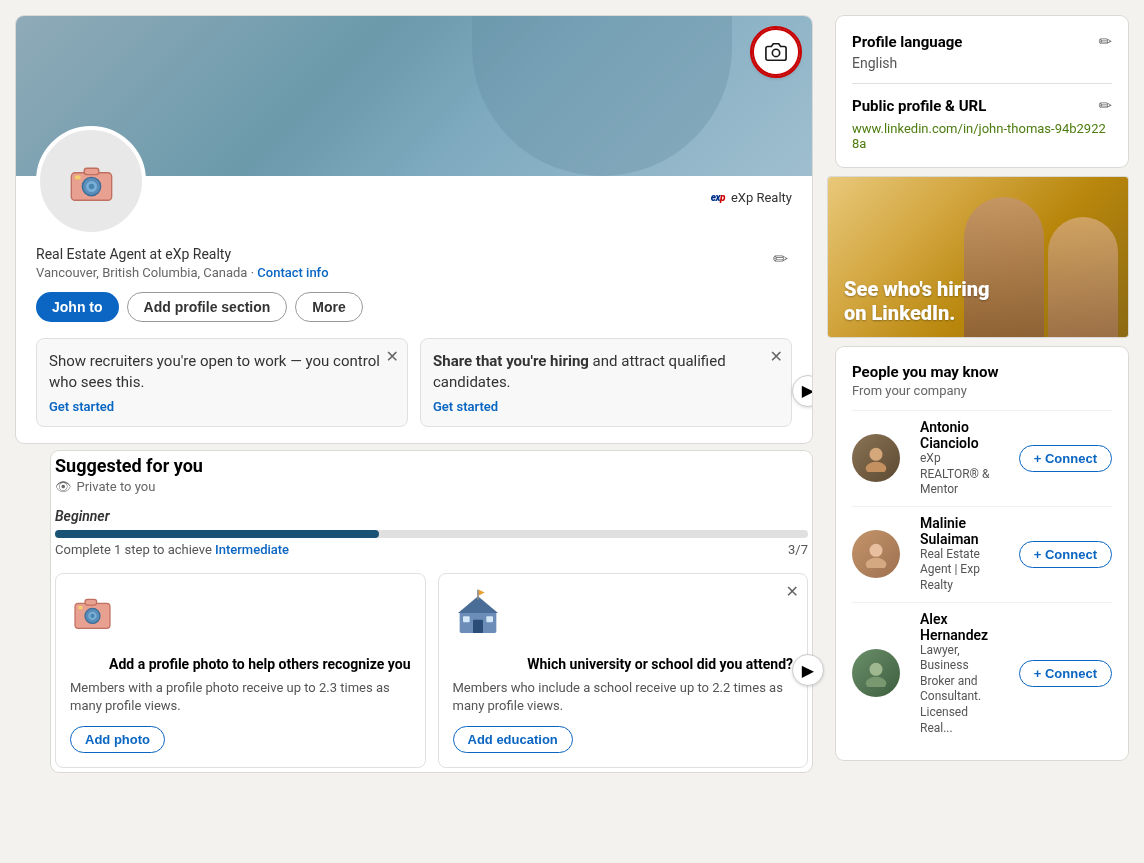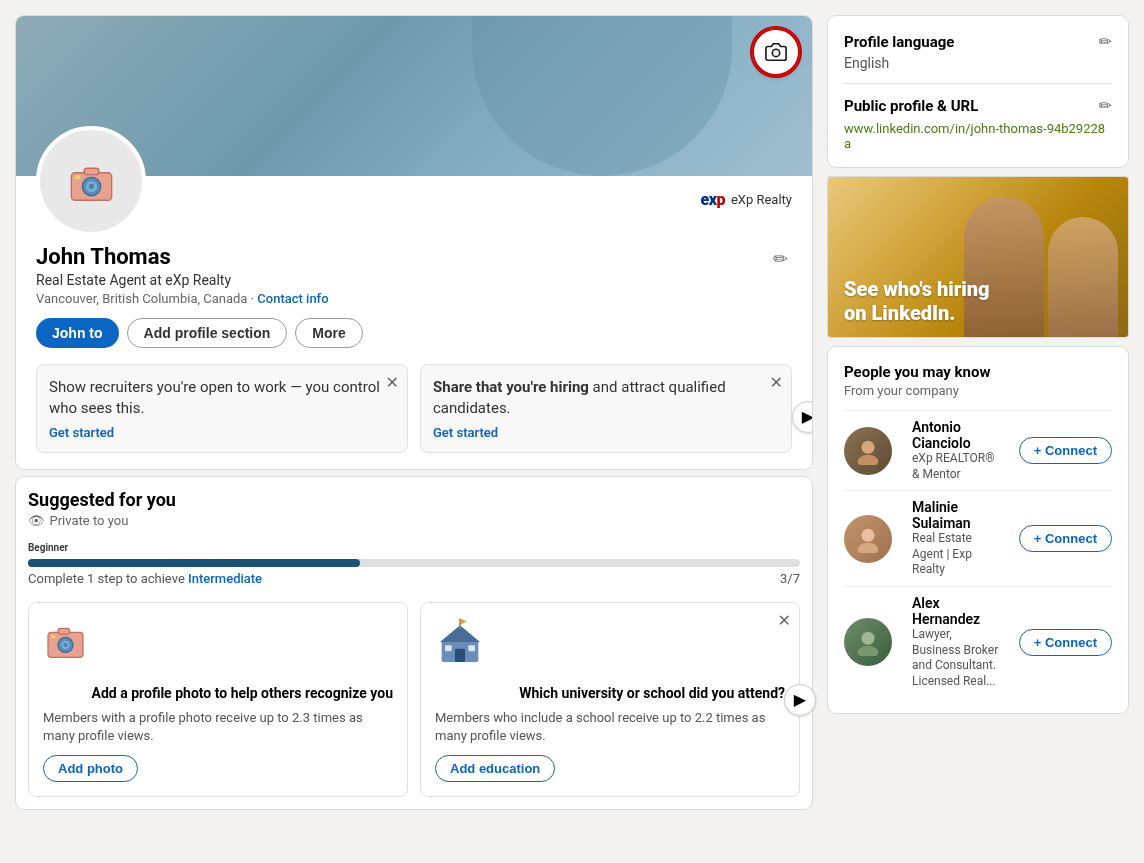--- a/index.html
+++ b/index.html
@@ -201,45 +201,47 @@
       font-size: 16px;
       cursor: pointer;
       z-index: 2;
       box-shadow: 0 1px 3px rgba(0,0,0,0.15);
     }
 
     
     .suggested-card {
       background: #fff;
       border-radius: 8px;
-      padding: 12px;
+      padding: 4px;
       box-shadow: 0 0 0 1px rgba(0,0,0,0.1);
+      margin-left: 35px;
     }
     .suggested-title {
       font-size: 18px;
       font-weight: 700;
       color: #000;
     }
     .suggested-private {
       display: flex;
       align-items: center;
       gap: 5px;
       font-size: 13px;
       color: #666;
       margin-top: 3px;
     }
     .eye-icon { font-size: 13px; }
     .progress-section {
       margin-top: 14px;
     }
     .progress-label {
-      font-size: 10px;
+      font-size: 14px;
       font-weight: 600;
       color: #333;
       margin-bottom: 6px;
+      font-style: italic;
     }
     .progress-bar-wrap {
       background: #e0e0e0;
       border-radius: 4px;
       height: 8px;
       width: 100%;
       margin-bottom: 4px;
     }
     .progress-bar-fill {
       background: #1a5276;
@@ -326,20 +328,21 @@
       box-shadow: 0 1px 3px rgba(0,0,0,0.15);
     }
 
     
     .sidebar-card {
       background: #fff;
       border-radius: 8px;
       padding: 16px;
       margin-bottom: 10px;
       box-shadow: 0 0 0 1px rgba(0,0,0,0.1);
+      margin-left: 8px;
     }
     .sidebar-section-title {
       font-size: 15px;
       font-weight: 700;
       color: #000;
     }
     .sidebar-edit-btn {
       background: none;
       border: none;
       cursor: pointer;
@@ -484,28 +487,27 @@
               <circle cx="30" cy="33" r="3" fill="#4a85b0"></circle>
 
               <rect x="22" y="13" width="16" height="7" rx="3" fill="#e8a090" stroke="#c07060" stroke-width="1.5"></rect>
 
               <rect x="12" y="21" width="6" height="4" rx="1" fill="#f5d06a"></rect>
             </svg>
           </div>
         </div>
 
         <div style="margin-top:14px; display:flex; align-items:center; gap:6px;">
-          <span style="font-weight:900; font-size:16px; color:#003087; letter-spacing:-0.5px;">e<span style="color:#003087;">x</span><span style="color:#c00;">p</span></span>
+          <span style="font-weight:900; font-style:italic; font-size:10px; color:#003087; letter-spacing:-0.5px;">e<span style="color:#003087;">x</span><span style="color:#c00;">p</span></span>
           <span style="font-size:13px; color:#333;">eXp Realty</span>
         </div>
       </div>
 
       <div class="profile-info-row">
         <div>
-          <div class="profile-name">John Thomas</div>
           <div class="profile-title">Real Estate Agent at eXp Realty</div>
           <div class="profile-location">
             <span>Vancouver, British Columbia, Canada</span> · <a href="#">Contact info</a>
           </div>
         </div>
         <button class="profile-edit-btn">✏</button>
       </div>
 
       <div class="profile-actions">
         <button class="btn-primary">John to</button>

